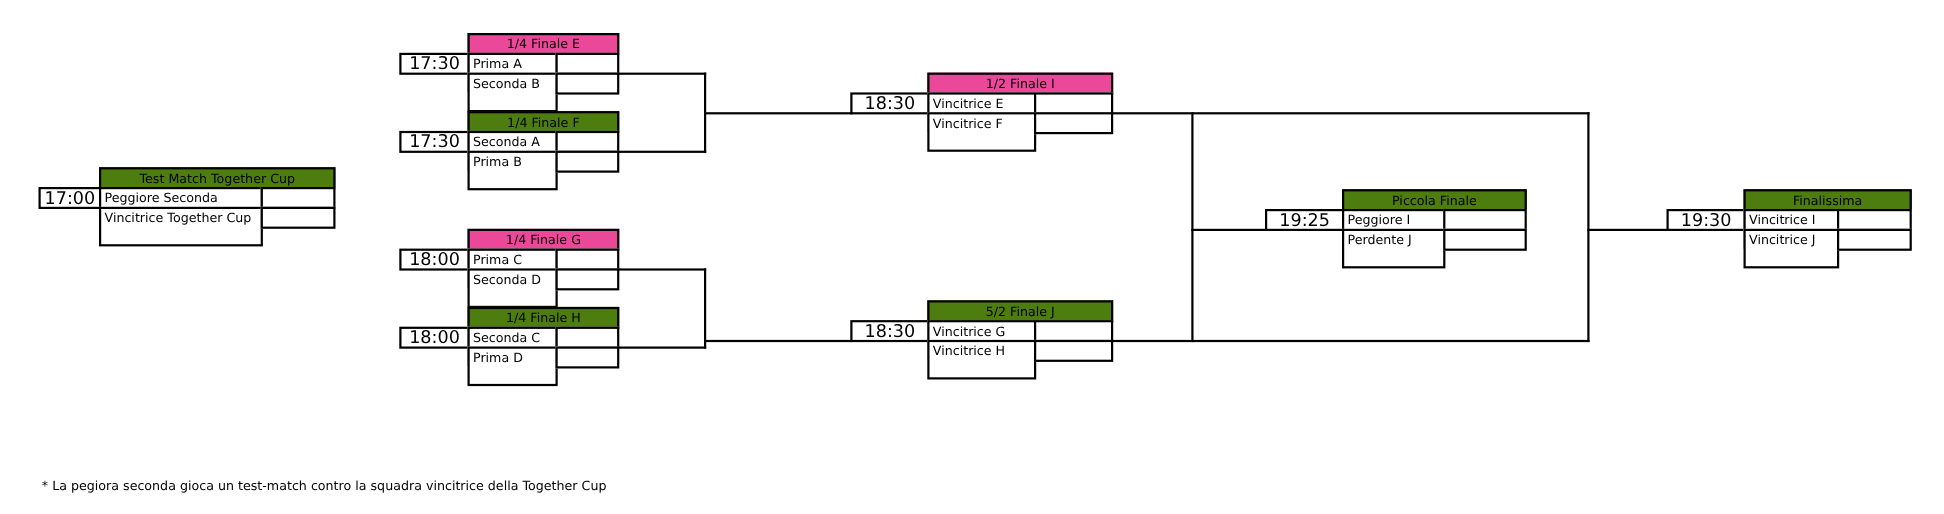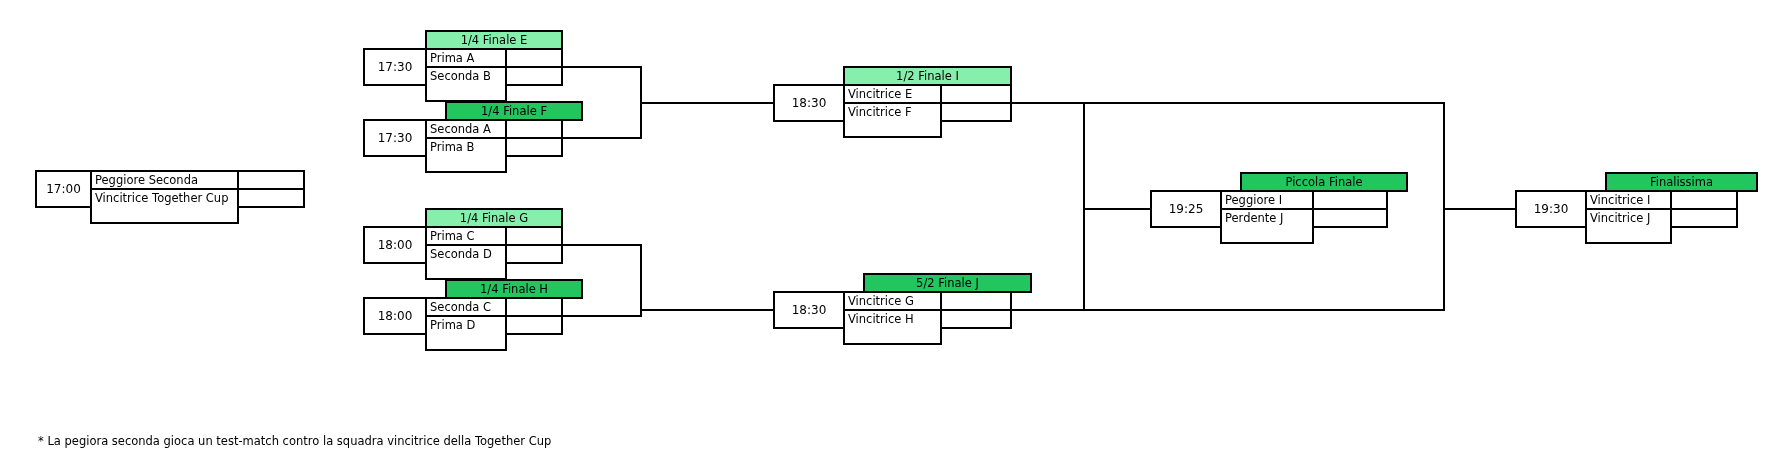--- a/index.html
+++ b/index.html
@@ -6,42 +6,43 @@
   body{width:1767px;height:467px;position:relative;overflow:hidden;
        font-family:"DejaVu Sans","Liberation Sans",sans-serif;color:#000;}
   #bracket{position:absolute;left:0;top:0;width:1767px;height:467px;}
 
   
   .match{position:absolute;width:calc(var(--tw) + var(--nw) + var(--sw));height:56px;}
   .cell{position:absolute;box-sizing:border-box;border:2px solid #000;background:#fff;
         font-size:11.5px;line-height:16px;white-space:nowrap;overflow:hidden;}
   .mheader{left:var(--tw);top:0;width:calc(var(--nw) + var(--sw));height:20px;
            text-align:center;font-size:11.5px;}
-  .mheader[data-color="orange"]{background:#86efac;}
-  .mheader[data-color="green"]{background:#22c55e;margin-left:20px;}
-  .mtime{left:0;top:18px;width:calc(var(--tw) + 2px);height:38px;
-         display:flex;align-items:center;justify-content:center;font-size:12px;}
+  .mheader[data-color="orange"]{background:#ec4899;}
+  .mheader[data-color="green"]{background:#4d7c0f;}
+  .mtime{left:0;top:18px;width:calc(var(--tw) + 2px);height:20px;
+         display:flex;align-items:center;justify-content:center;font-size:16px;}
   .tname{left:var(--tw);width:calc(var(--nw) + 2px);height:36px;padding-left:3px;}
   .tscore{left:calc(var(--tw) + var(--nw));width:var(--sw);height:20px;}
   .r1{top:18px;}
   .r2{top:36px;}
 
   
   .hl,.vl{position:absolute;background:#000;}
   .hl{height:2px;}
   .vl{width:2px;}
 
   .footnote{position:absolute;left:38px;top:434px;font-size:11.5px;}
 </style>
 </head>
 <body>
 
 <div id="bracket">
 
   <div class="match" style="left:35px;top:152px;--tw:55px;--nw:147px;--sw:68px;">
+    <div class="cell mheader" data-color="green">Test Match Together Cup</div>
     <div class="cell mtime">17:00</div>
     <div class="cell tname r1">Peggiore Seconda</div>
     <div class="cell tscore r1"></div>
     <div class="cell tname r2">Vincitrice Together Cup</div>
     <div class="cell tscore r2"></div>
   </div>
 
   <div class="match" style="left:363px;top:30px;--tw:62px;--nw:80px;--sw:58px;">
     <div class="cell mheader" data-color="orange">1/4 Finale E</div>
     <div class="cell mtime">17:30</div>

